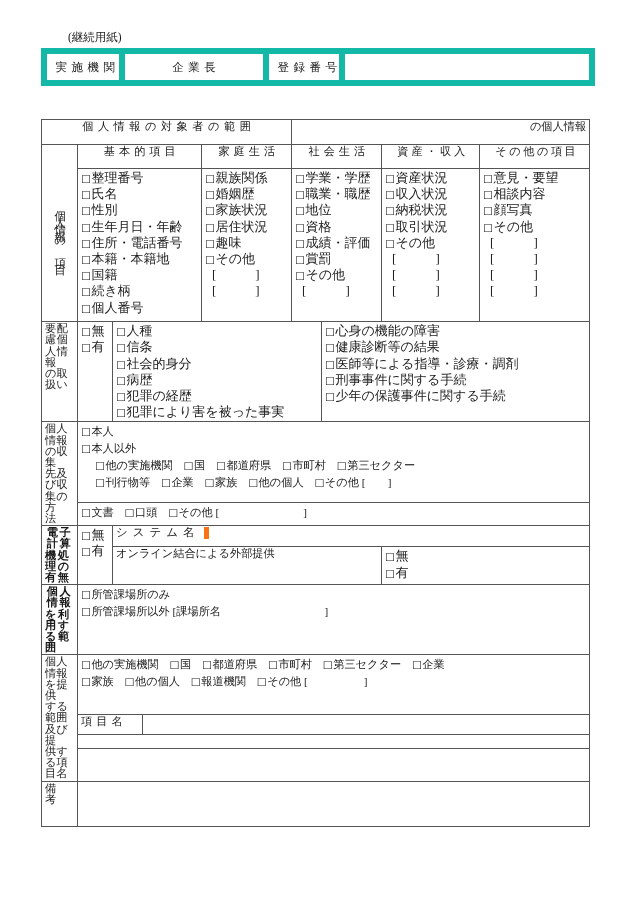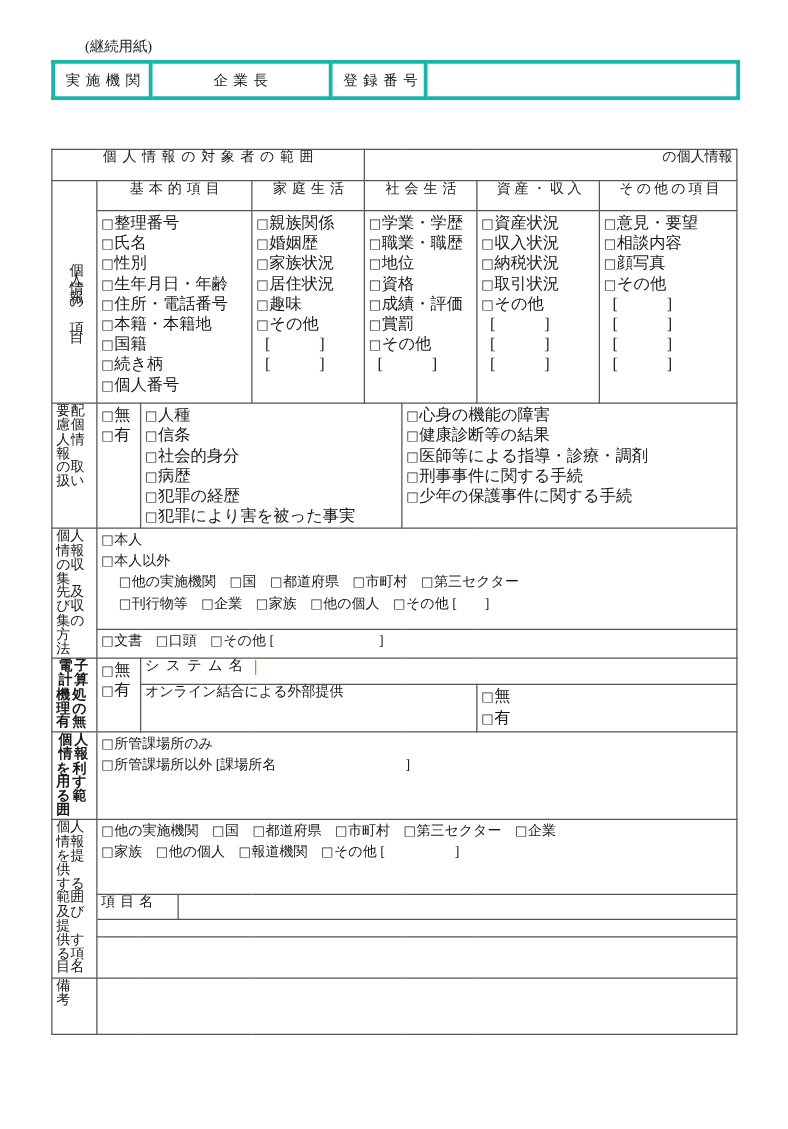--- a/index.html
+++ b/index.html
@@ -36,21 +36,21 @@
   
   .top-table {
     position: absolute;
     left: 41px;
     top: 48px;
     width: 548px;
     border-collapse: collapse;
     table-layout: fixed;
   }
   .top-table td {
-    border: 3px solid #14b8a6;
+    border: 6px solid #14b8a6;
     height: 26px;
     font-size: 11.5px;
     padding: 0 4px;
     vertical-align: middle;
   }
   .spread {
     letter-spacing: 4.5px;
     text-align: center;
     white-space: nowrap;
   }
@@ -387,21 +387,21 @@
       <td class="mid" rowspan="2">
         <ul class="cl">
           <li><span class="cb"></span><span>無</span></li>
           <li><span class="cb"></span><span>有</span></li>
         </ul>
       </td>
       <td colspan="7" class="mid" style="height:17px">
         <table class="nested">
           <tbody>
                 <tr>
-            <td style="width:88px;border-right:1px solid #f97316">
+            <td style="width:88px;border-right:5px solid #f97316">
               <span class="sysname">システム名</span>
             </td>
             <td style="padding-left:4px"></td>
           </tr>
         </tbody>
             </table>
       </td>
     </tr>
     <tr>
       <td colspan="5" class="mid" style="height:30px">

